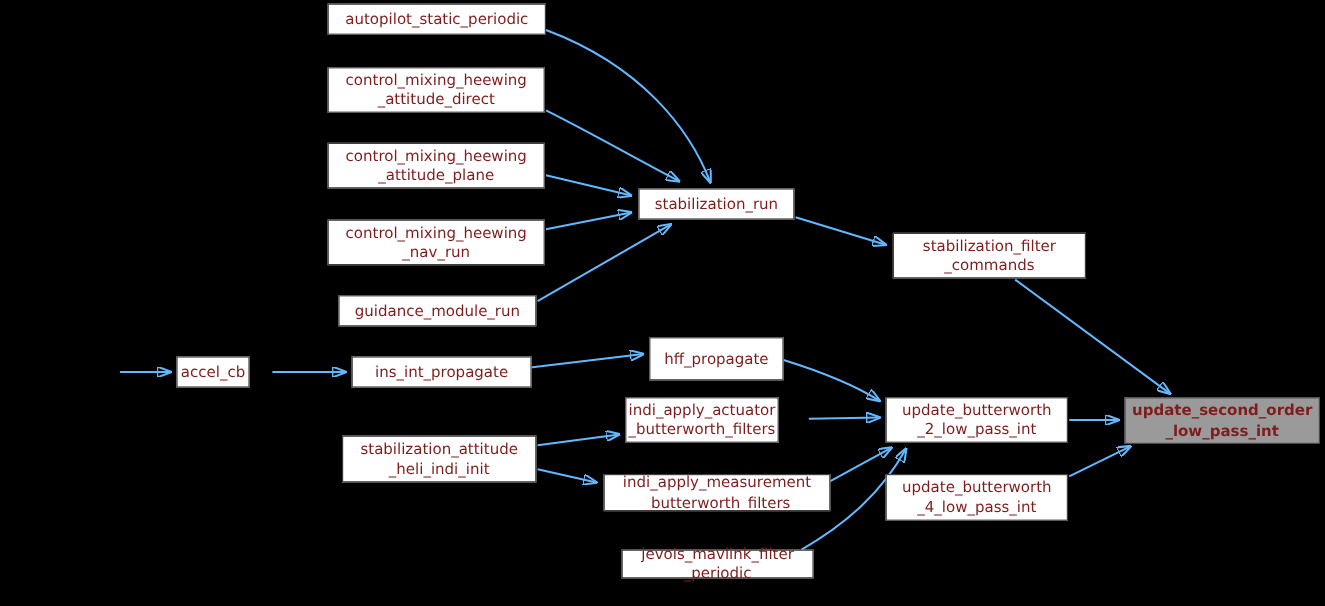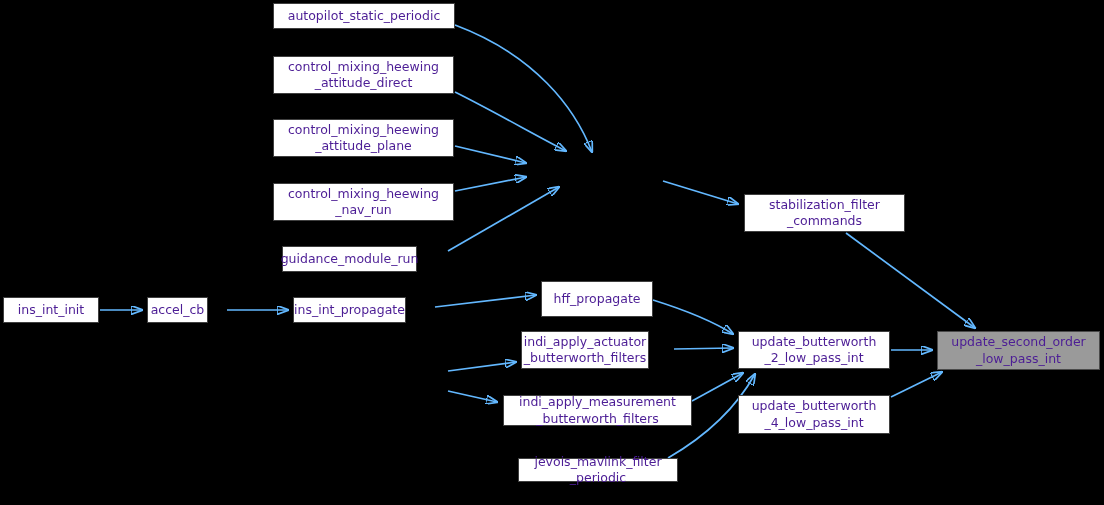--- a/index.html
+++ b/index.html
@@ -25,34 +25,35 @@
   .edges path {
     fill: none;
     stroke: #63b8ff;
     stroke-width: 1.7;
   }
   .node {
     position: absolute;
     box-sizing: border-box;
     background: #ffffff;
     border: 1.5px solid #3f3f3f;
-    color: #4c1d95;
+    color: #7f1d1d;
     font-size: 12.5px;
     line-height: 16.5px;
     display: flex;
     align-items: center;
     justify-content: center;
     text-align: center;
     white-space: pre-line;
     cursor: pointer;
   }
   .node.current {
     background: #9a9a9a;
     border-color: #4a4a4a;
     cursor: default;
+    font-weight: bold;
   }
 </style>
 </head>
 <body>
 
 <div class="canvas">
 
   <svg class="edges" width="1104" height="505" viewBox="0 0 1104 505" xmlns="http://www.w3.org/2000/svg">
     <defs>
       <marker id="ah" viewBox="0 0 12 9" refX="11" refY="4.5" markerWidth="12" markerHeight="9" orient="auto" markerUnits="userSpaceOnUse">
@@ -79,27 +80,29 @@
     <path d="M891,397 L942,372" marker-end="url(#ah)"></path>
   </svg>
 
   <div class="node" style="left:273px;top:3px;width:182px;height:26px">autopilot_static_periodic</div>
   <div class="node" style="left:273px;top:56px;width:181px;height:38px">control_mixing_heewing
 _attitude_direct</div>
   <div class="node" style="left:273px;top:119px;width:181px;height:38px">control_mixing_heewing
 _attitude_plane</div>
   <div class="node" style="left:273px;top:183px;width:181px;height:38px">control_mixing_heewing
 _nav_run</div>
-  <div class="node" style="left:282px;top:246px;width:135px;height:26px">guidance_module_run</div>
+  <div class="node" style="left:282px;top:246px;width:165px;height:26px">guidance_module_run</div>
+  <div class="node" style="left:532px;top:157px;width:130px;height:26px">stabilization_run</div>
   <div class="node" style="left:744px;top:194px;width:161px;height:38px">stabilization_filter
 _commands</div>
-  <div class="node" style="left:3px;top:297px;width:96px;height:26px">ins_int_init</div>
   <div class="node" style="left:147px;top:297px;width:61px;height:26px">accel_cb</div>
-  <div class="node" style="left:293px;top:297px;width:113px;height:26px">ins_int_propagate</div>
+  <div class="node" style="left:293px;top:297px;width:150px;height:26px">ins_int_propagate</div>
   <div class="node" style="left:541px;top:281px;width:112px;height:36px">hff_propagate</div>
+  <div class="node" style="left:285px;top:363px;width:162px;height:39px">stabilization_attitude
+_heli_indi_init</div>
   <div class="node" style="left:521px;top:331px;width:128px;height:38px">indi_apply_actuator
 _butterworth_filters</div>
   <div class="node" style="left:503px;top:395px;width:189px;height:31px">indi_apply_measurement
 _butterworth_filters</div>
   <div class="node" style="left:518px;top:458px;width:160px;height:24px">jevois_mavlink_filter
 _periodic</div>
   <div class="node" style="left:738px;top:331px;width:152px;height:38px">update_butterworth
 _2_low_pass_int</div>
   <div class="node" style="left:738px;top:395px;width:152px;height:39px">update_butterworth
 _4_low_pass_int</div>

